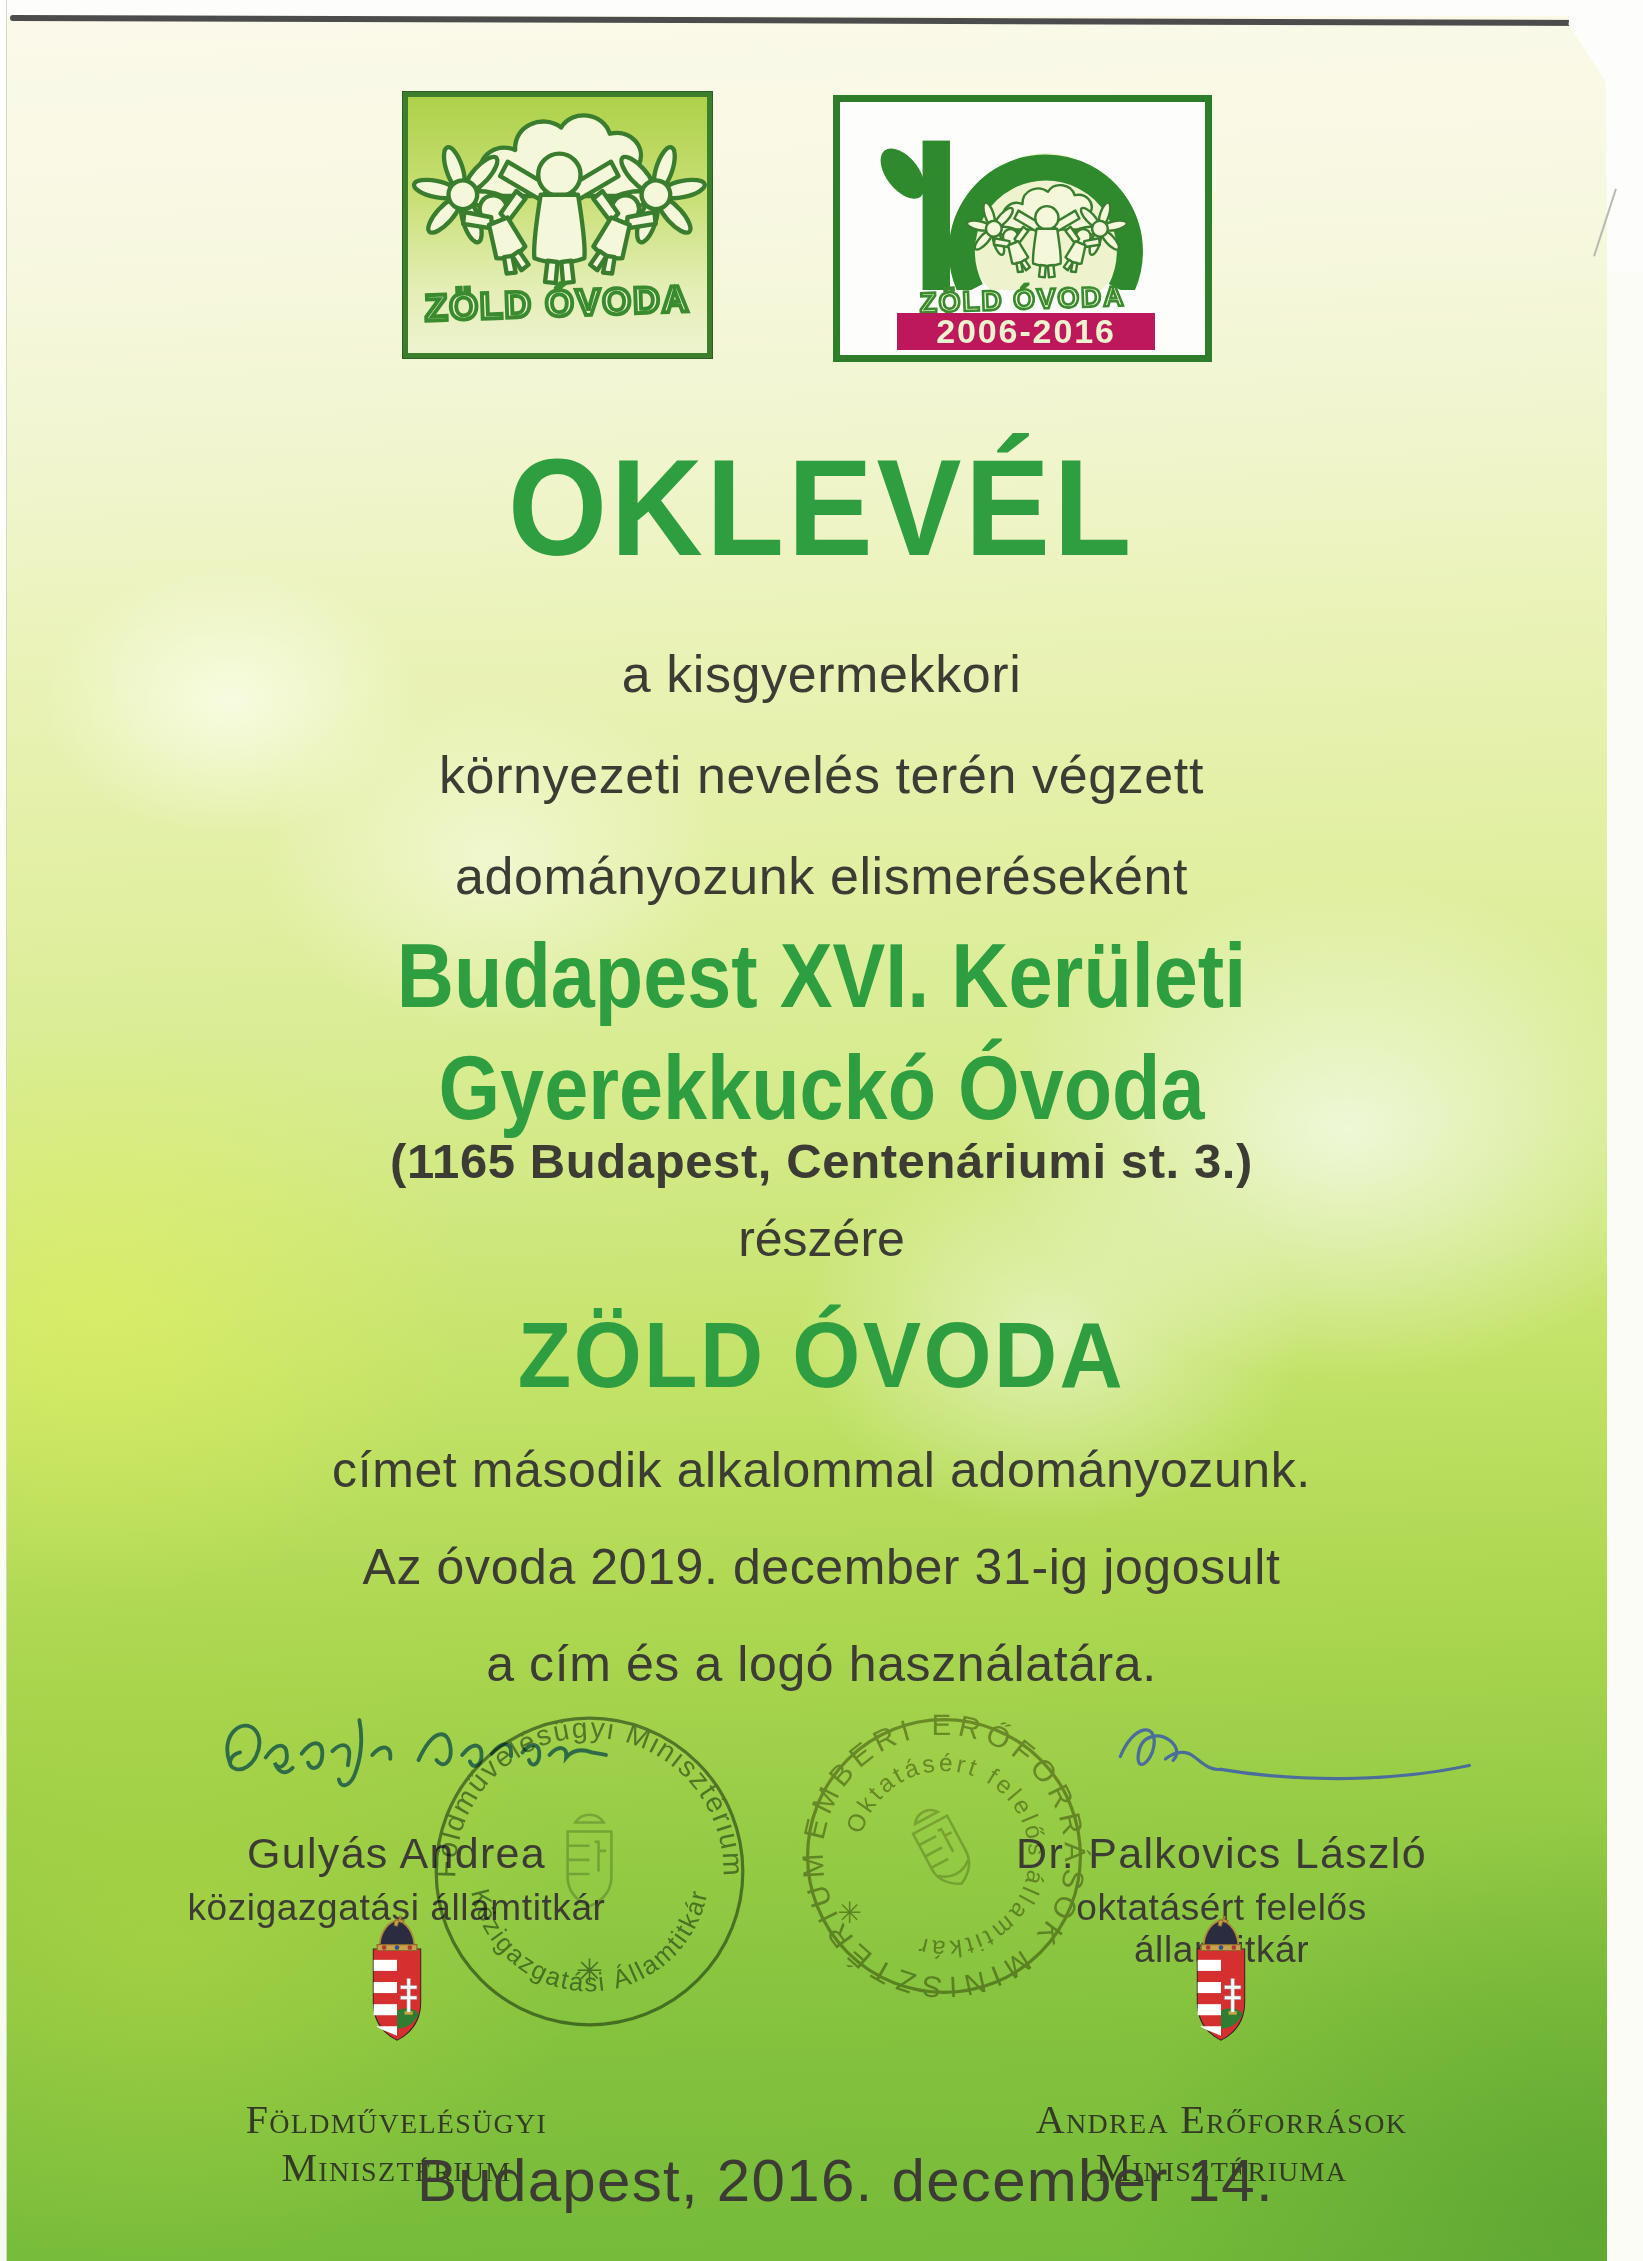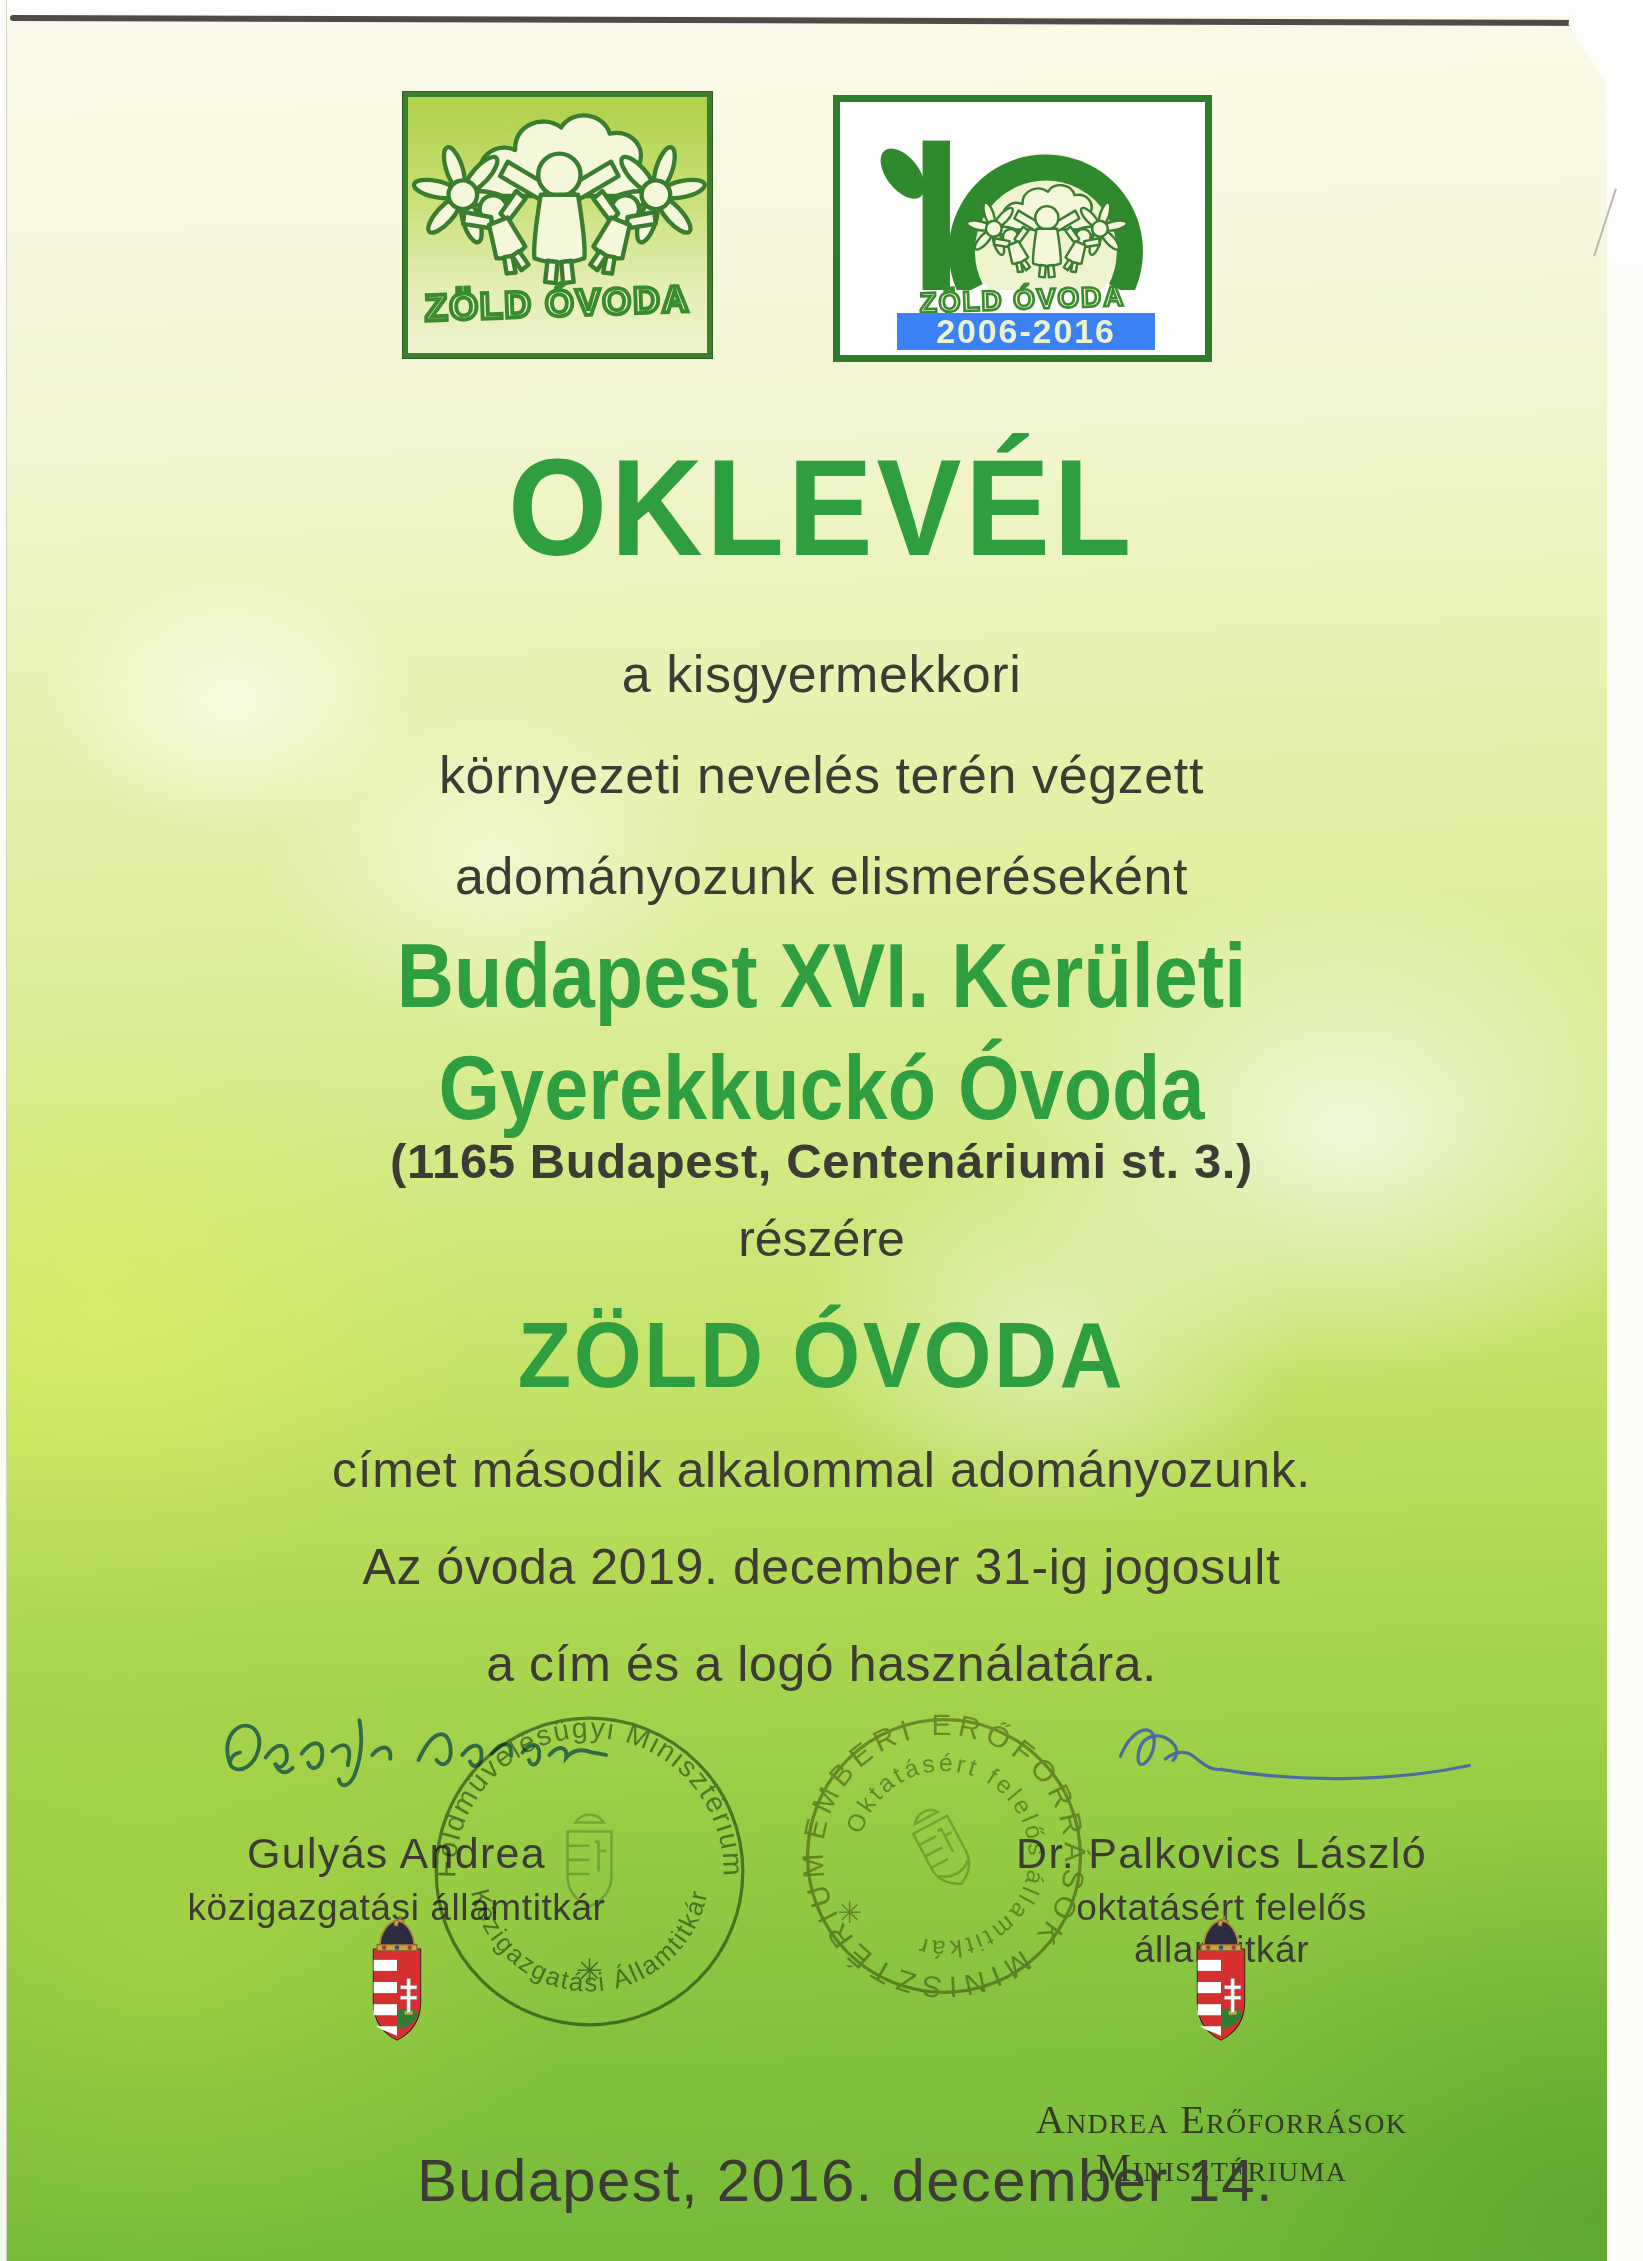--- a/index.html
+++ b/index.html
@@ -34,21 +34,21 @@
   .corner-tr{right:0;top:0;width:81px;height:271px;background:#fdfdfb;clip-path:polygon(12% 0,100% 0,100% 100%,56% 100%,54% 30%,8% 9%);}
   .crease{right:37px;top:187px;width:1.9px;height:71px;background:#b9b9ae;transform:rotate(18deg);}
   .edge-right{right:0;top:0;width:36px;height:100%;background:#fcfcf7;}
   .edge-left{left:0;top:0;width:5.8px;height:100%;background:rgba(255,255,255,.92);border-right:1.3px solid #d6d6c8;}
   
   .logo-left{left:403px;top:92px;width:299px;height:256px;border:5.2px solid #3c7e2c;outline:0.6px solid #2c5f22;
     background:linear-gradient(180deg,#aed14a 0%,#c9e077 40%,#e4eeb6 75%,#eef3cf 100%);}
   .logo-right{left:833px;top:95px;width:365px;height:253px;border:7px solid #2e7d2b;background:#fdfefb;}
   .bubble{font-weight:800;color:#f2f6d8;-webkit-text-stroke:3.9px #3a8a2e;text-shadow:0 0 1.3px #3a8a2e;letter-spacing:1.9px;transform:rotate(-2deg);}
   .bubble.small{-webkit-text-stroke:2.6px #3a8a2e;}
-  .banner{background:#3b82f6;color:#eef3cf;font-weight:700;text-align:center;}
+  .banner{background:#be185d;color:#eef3cf;font-weight:700;text-align:center;}
   
   .title{top:429px;font-size:137px;font-weight:700;color:var(--green);letter-spacing:3.9px;transform:scaleX(.93);}
   .intro{top:624px;font-size:52px;line-height:101px;font-weight:300;color:var(--text-dark);letter-spacing:0.6px;}
   .recipient{top:920px;font-size:90px;line-height:112px;font-weight:700;color:var(--green);transform:scaleX(.88);}
   .addr{top:1133px;font-size:49px;font-weight:700;color:var(--text-dark);letter-spacing:0.6px;}
   .reszere{top:1210px;font-size:50px;font-weight:300;color:var(--text-dark);}
   .award{top:1303px;font-size:92px;font-weight:700;color:var(--green);letter-spacing:2.6px;transform:scaleX(.95);}
   .body-lines{top:1422px;font-size:50px;line-height:97px;font-weight:300;color:var(--text-dark);letter-spacing:0.6px;}
   .date{top:2146px;font-size:60px;font-weight:300;color:var(--text-dark);letter-spacing:1.3px;padding-left:48px;}
   
@@ -260,20 +260,24 @@
     </g>
   </svg>
 
   <svg class="abs" style="left:362px;top:1905px;" width="70" height="147" viewBox="0 0 120 220">
     <use href="#coatofarms"></use>
   </svg>
   <svg class="abs" style="left:1186px;top:1905px;" width="70" height="147" viewBox="0 0 120 220">
     <use href="#coatofarms"></use>
   </svg>
 
+  <div class="abs col-l ministry" style="top:2096px;">
+    <span style="display:block">Földművelésügyi</span>
+    <span style="display:block">Minisztérium</span>
+  </div>
   <div class="abs col-r ministry" style="top:2096px;">
     <span style="display:block">Andrea Erőforrások</span>
     <span style="display:block">Minisztériuma</span>
   </div>
 
   <div class="abs ctr date">Budapest, 2016. december 14.</div>
 
 </div>
 
 

